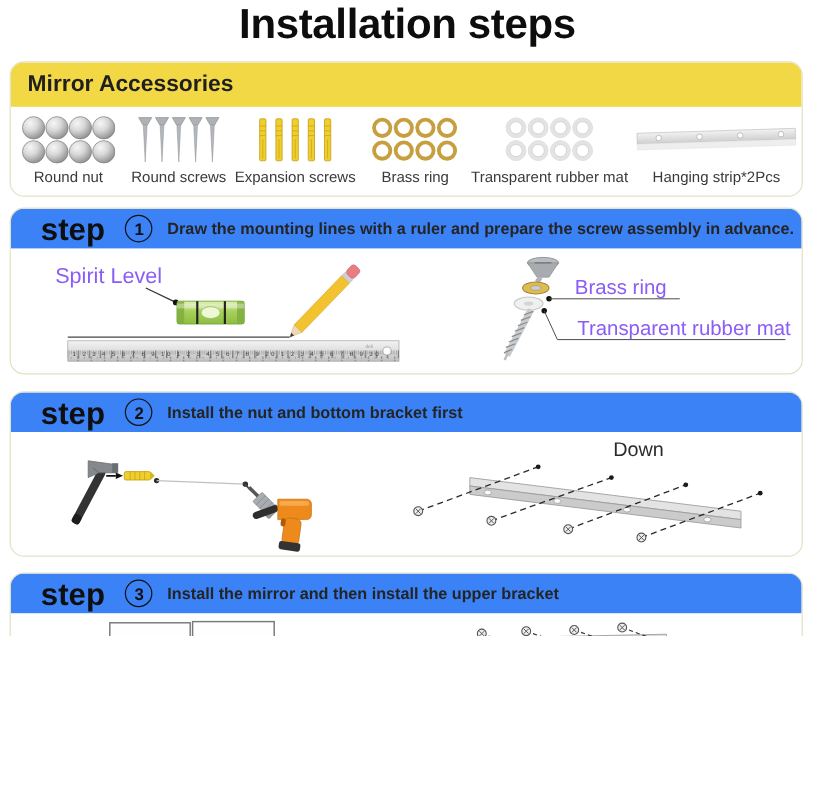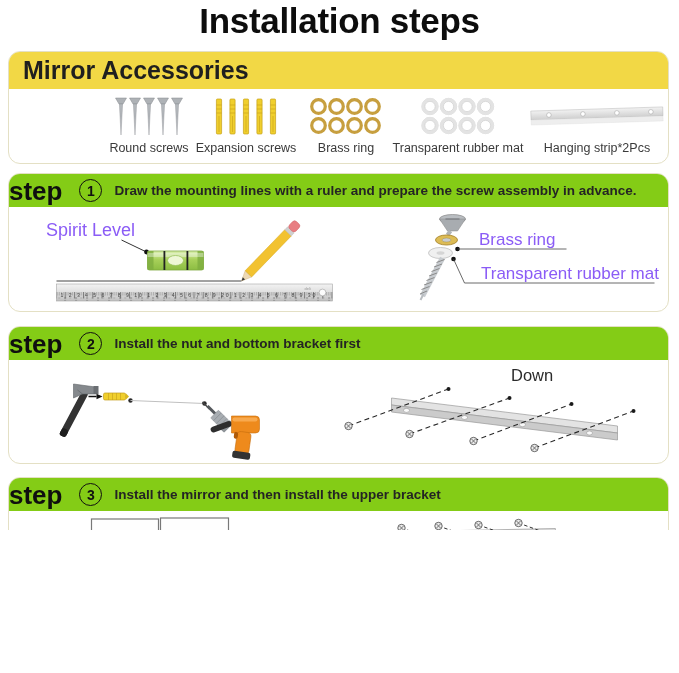--- a/index.html
+++ b/index.html
@@ -7,26 +7,26 @@
         font-family:"Liberation Sans", sans-serif;}
   .title{position:absolute;top:1px;left:0;width:100%;text-align:center;
          font-size:35px;font-weight:800;color:#0d0d0d;letter-spacing:-0.3px;}
   .panel{position:absolute;left:8px;width:661px;border:1.5px solid #E4E0C4;border-radius:12px;
          background:#fff;overflow:hidden;box-sizing:border-box;}
   .panel-acc{top:51px;height:113px;}
   .panel-s1{top:173px;height:139px;}
   .panel-s2{top:326px;height:138px;}
   .panel-s3{top:477px;height:191px;}
   .acc-head{height:37px;background:#F2D845;display:flex;align-items:center;padding-left:14px;
-            font-size:25px;font-weight:700;color:#1f1f1f;}
+            font-size:19px;font-weight:700;color:#1f1f1f;}
   .acc-body{position:relative;height:74px;}
   .acc-item{position:absolute;top:4px;display:flex;flex-direction:column;align-items:center;}
   .acc-icon{height:47px;display:flex;align-items:center;justify-content:center;}
   .acc-label{font-size:12.5px;color:#3a3a3a;margin-top:1px;white-space:nowrap;}
-  .step-head{height:33px;background:#84cc16;display:flex;align-items:center;}
+  .step-head{height:33px;background:#3b82f6;display:flex;align-items:center;padding-left:25px;}
   .step-word{font-size:26px;font-weight:800;color:#0f0f0f;line-height:1;}
   .step-badge{width:23px;height:23px;border:1.6px solid #111;border-radius:50%;box-sizing:border-box;
               display:flex;align-items:center;justify-content:center;font-size:14px;font-weight:600;
               color:#111;margin-left:17px;background:transparent;}
   .step-desc{margin-left:12px;font-size:13.5px;font-weight:600;color:#242424;}
   .step-body{position:relative;width:100%;}
   .b1{height:106px;} .b2{height:105px;} .b3{height:158px;}
   .illus{position:absolute;left:0;top:0;width:100%;height:100%;}
   .anno{position:absolute;font-size:17px;color:#8b5cf6;white-space:nowrap;}
   .anno-dir{position:absolute;font-size:16.5px;color:#2b2b2b;white-space:nowrap;}
@@ -81,20 +81,37 @@
       </g>
     </defs>
   </svg>
 
   <div class="title">Installation steps</div>
 
   <div class="panel panel-acc">
     <div class="acc-head">Mirror Accessories</div>
     <div class="acc-body">
 
+      <div class="acc-item" style="left:2px;width:92px;">
+        <div class="acc-icon">
+          <svg width="78" height="42" viewBox="0 0 78 42">
+            <g stroke="#7f7f7f" stroke-width="0.6" fill="url(#nutG)">
+              <circle cx="10" cy="10.5" r="9.3"></circle>
+                <circle cx="29.5" cy="10.5" r="9.3"></circle>
+              <circle cx="49" cy="10.5" r="9.3"></circle>
+                <circle cx="68.5" cy="10.5" r="9.3"></circle>
+              <circle cx="10" cy="30.5" r="9.3"></circle>
+                <circle cx="29.5" cy="30.5" r="9.3"></circle>
+              <circle cx="49" cy="30.5" r="9.3"></circle>
+                <circle cx="68.5" cy="30.5" r="9.3"></circle>
+            </g>
+          </svg>
+        </div>
+        <div class="acc-label">Round nut</div>
+      </div>
 
       <div class="acc-item" style="left:94px;width:92px;">
         <div class="acc-icon">
           <svg width="72" height="44" viewBox="0 0 72 44">
             <g fill="#aeb2b6" stroke="#84888c" stroke-width="0.5">
               <polygon points="2.5,3 13.5,3 10,9 6,9"></polygon>
                 <polygon points="16.5,3 27.5,3 24,9 20,9"></polygon>
               <polygon points="30.5,3 41.5,3 38,9 34,9"></polygon>
                 <polygon points="44.5,3 55.5,3 52,9 48,9"></polygon>
               <polygon points="58.5,3 69.5,3 66,9 62,9"></polygon>

